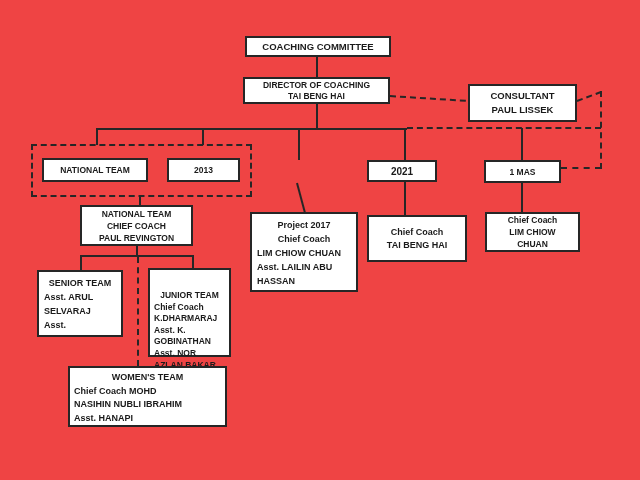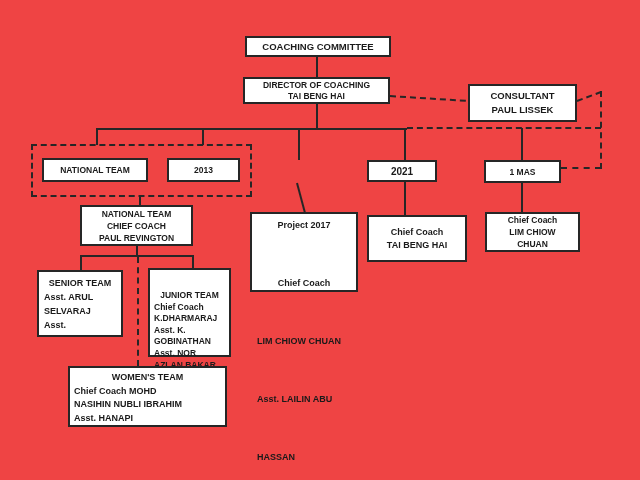--- a/index.html
+++ b/index.html
@@ -41,21 +41,21 @@
   
   #committee   { left:245px; top:36px;  width:146px; height:21px; font-size:9.5px; }
   #director    { left:243px; top:77px;  width:147px; height:27px; font-size:8.5px; line-height:11px; }
   #consultant  { left:468px; top:84px;  width:109px; height:38px; font-size:9.5px; line-height:14px; }
   #natteam     { left:42px;  top:158px; width:106px; height:24px; font-size:8.5px; }
   #b2013       { left:167px; top:158px; width:73px;  height:24px; font-size:8.5px; }
   #b2017       { left:262px; top:160px; width:70px;  height:22px; font-size:8.5px; }
   #b2021       { left:367px; top:160px; width:70px;  height:22px; font-size:10px; }
   #b1mas       { left:484px; top:160px; width:77px;  height:23px; font-size:8.5px; }
   #ntchief     { left:80px;  top:205px; width:113px; height:41px; font-size:8.5px; line-height:12px; }
-  #project2017 { left:250px; top:212px; width:108px; height:80px; font-size:9px;   line-height:14px; padding:4px 5px;gap:44px; }
+  #project2017 { left:250px; top:212px; width:108px; height:80px; font-size:9px;   line-height:14px; padding:4px 5px; }
   #coach2021   { left:367px; top:215px; width:100px; height:47px; font-size:9px;   line-height:13px; }
   #coach1mas   { left:485px; top:212px; width:95px;  height:40px; font-size:8.5px; line-height:12px; }
   #seniorteam  { left:37px;  top:270px; width:86px;  height:67px; font-size:9px;   line-height:14px; padding:4px 5px; }
   #juniorteam  { left:148px; top:268px; width:83px;  height:89px; font-size:8.5px; line-height:11.6px; padding:20px 4px; }
   #womensteam  { left:68px;  top:366px; width:159px; height:61px; font-size:9px;   line-height:13.5px; padding:3px 4px; }
 </style>
 </head>
 <body>
 
 <div id="canvas">

